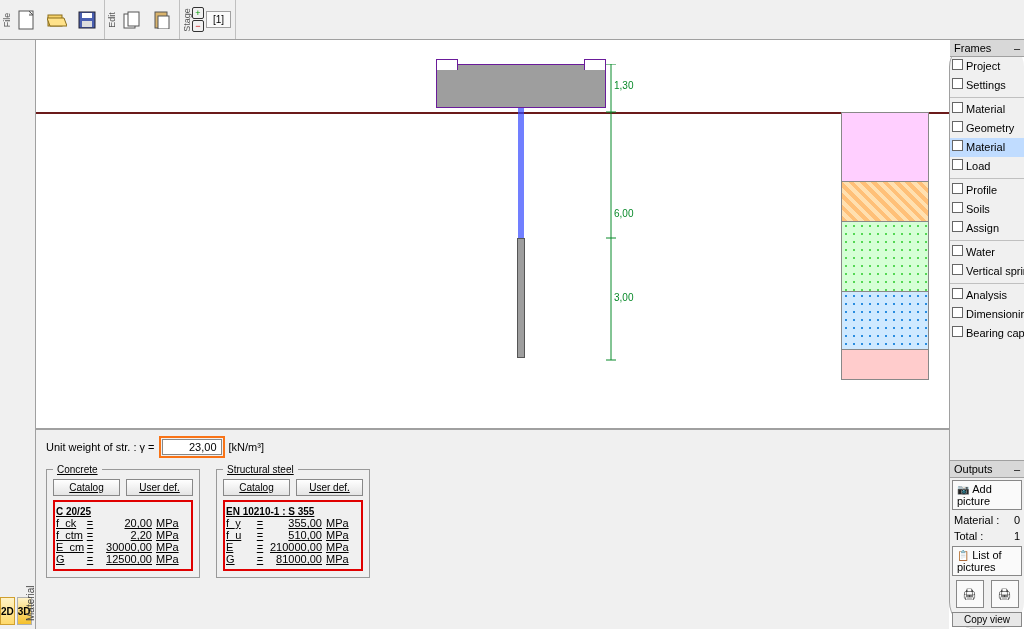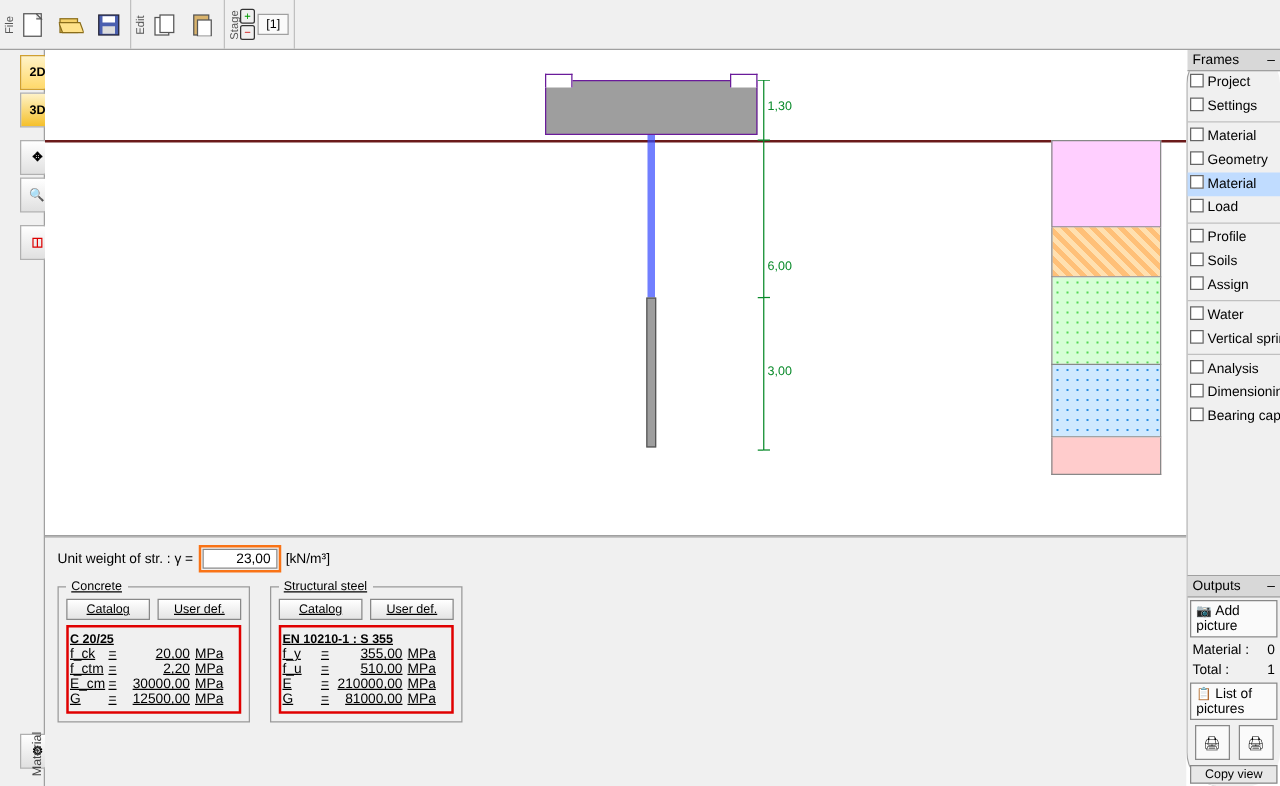--- a/index.html
+++ b/index.html
@@ -8,21 +8,21 @@
 
 .toolbar { position: absolute; top: 0; left: 0; right: 0; height: 40px; background: #f0f0f0; border-bottom: 1px solid #a0a0a0; display: flex; align-items: stretch; }
 .tb-group { display: flex; align-items: center; padding: 0 2px; border-right: 1px solid #c0c0c0; position: relative; }
 .tb-group .lbl { position: absolute; left: 2px; top: 50%; transform: rotate(-90deg) translateX(-50%); transform-origin: left top; font-size: 9px; color: #555; }
 .tb-btn { width: 28px; height: 32px; border: 1px solid transparent; display: flex; align-items: center; justify-content: center; margin: 2px 1px; }
 .pm { display:flex; flex-direction:column; gap:1px; }
 .pm span { width:12px;height:12px;border:1px solid #333;border-radius:2px;display:flex;align-items:center;justify-content:center;font-size:9px;line-height:1;}
 .stage-tag { border:1px solid #a0a0a0; padding:2px 6px; background:#fafafa; margin:6px 2px; font-size:10px; }
 
 
-.left-tools { position: absolute; top: 40px; left: 0; width: 36px; bottom: 0; background: #f0f0f0; border-right: 1px solid #a0a0a0; display: flex; flex-direction: column; align-items: flex-start; padding: 4px 16px; gap: 2px; }
+.left-tools { position: absolute; top: 40px; left: 0; width: 36px; bottom: 0; background: #f0f0f0; border-right: 1px solid #a0a0a0; display: flex; flex-direction: row; align-items: flex-end; padding: 4px 0; gap: 2px; }
 .lt-btn { width: 28px; height: 28px; border: 1px solid #b0b0b0; background: linear-gradient(#fff,#e0e0e0); display: flex; align-items: center; justify-content: center; font-size: 10px; font-weight: bold; }
 .lt-btn.active { border-color: #d0a030; background: linear-gradient(#fff3c8,#ffd96a); }
 .lt-gear { margin-top: auto; margin-bottom: 10px; }
 
 
 .canvas { position: absolute; top: 40px; left: 36px; right: 75px; bottom: 200px; background: #ffffff; border-bottom: 1px solid #a0a0a0; overflow: hidden; }
 
 
 .right { position: absolute; top: 40px; right: 0; width: 75px; bottom: 0; background: #f0f0f0; border-left: 1px solid #a0a0a0; display: flex; flex-direction: column; border-radius: 27px; }
 .right-head { background: #d8d8d8; padding: 2px 4px; border-bottom: 1px solid #a0a0a0; display:flex; justify-content:space-between; align-items:center; font-size:10px; }

